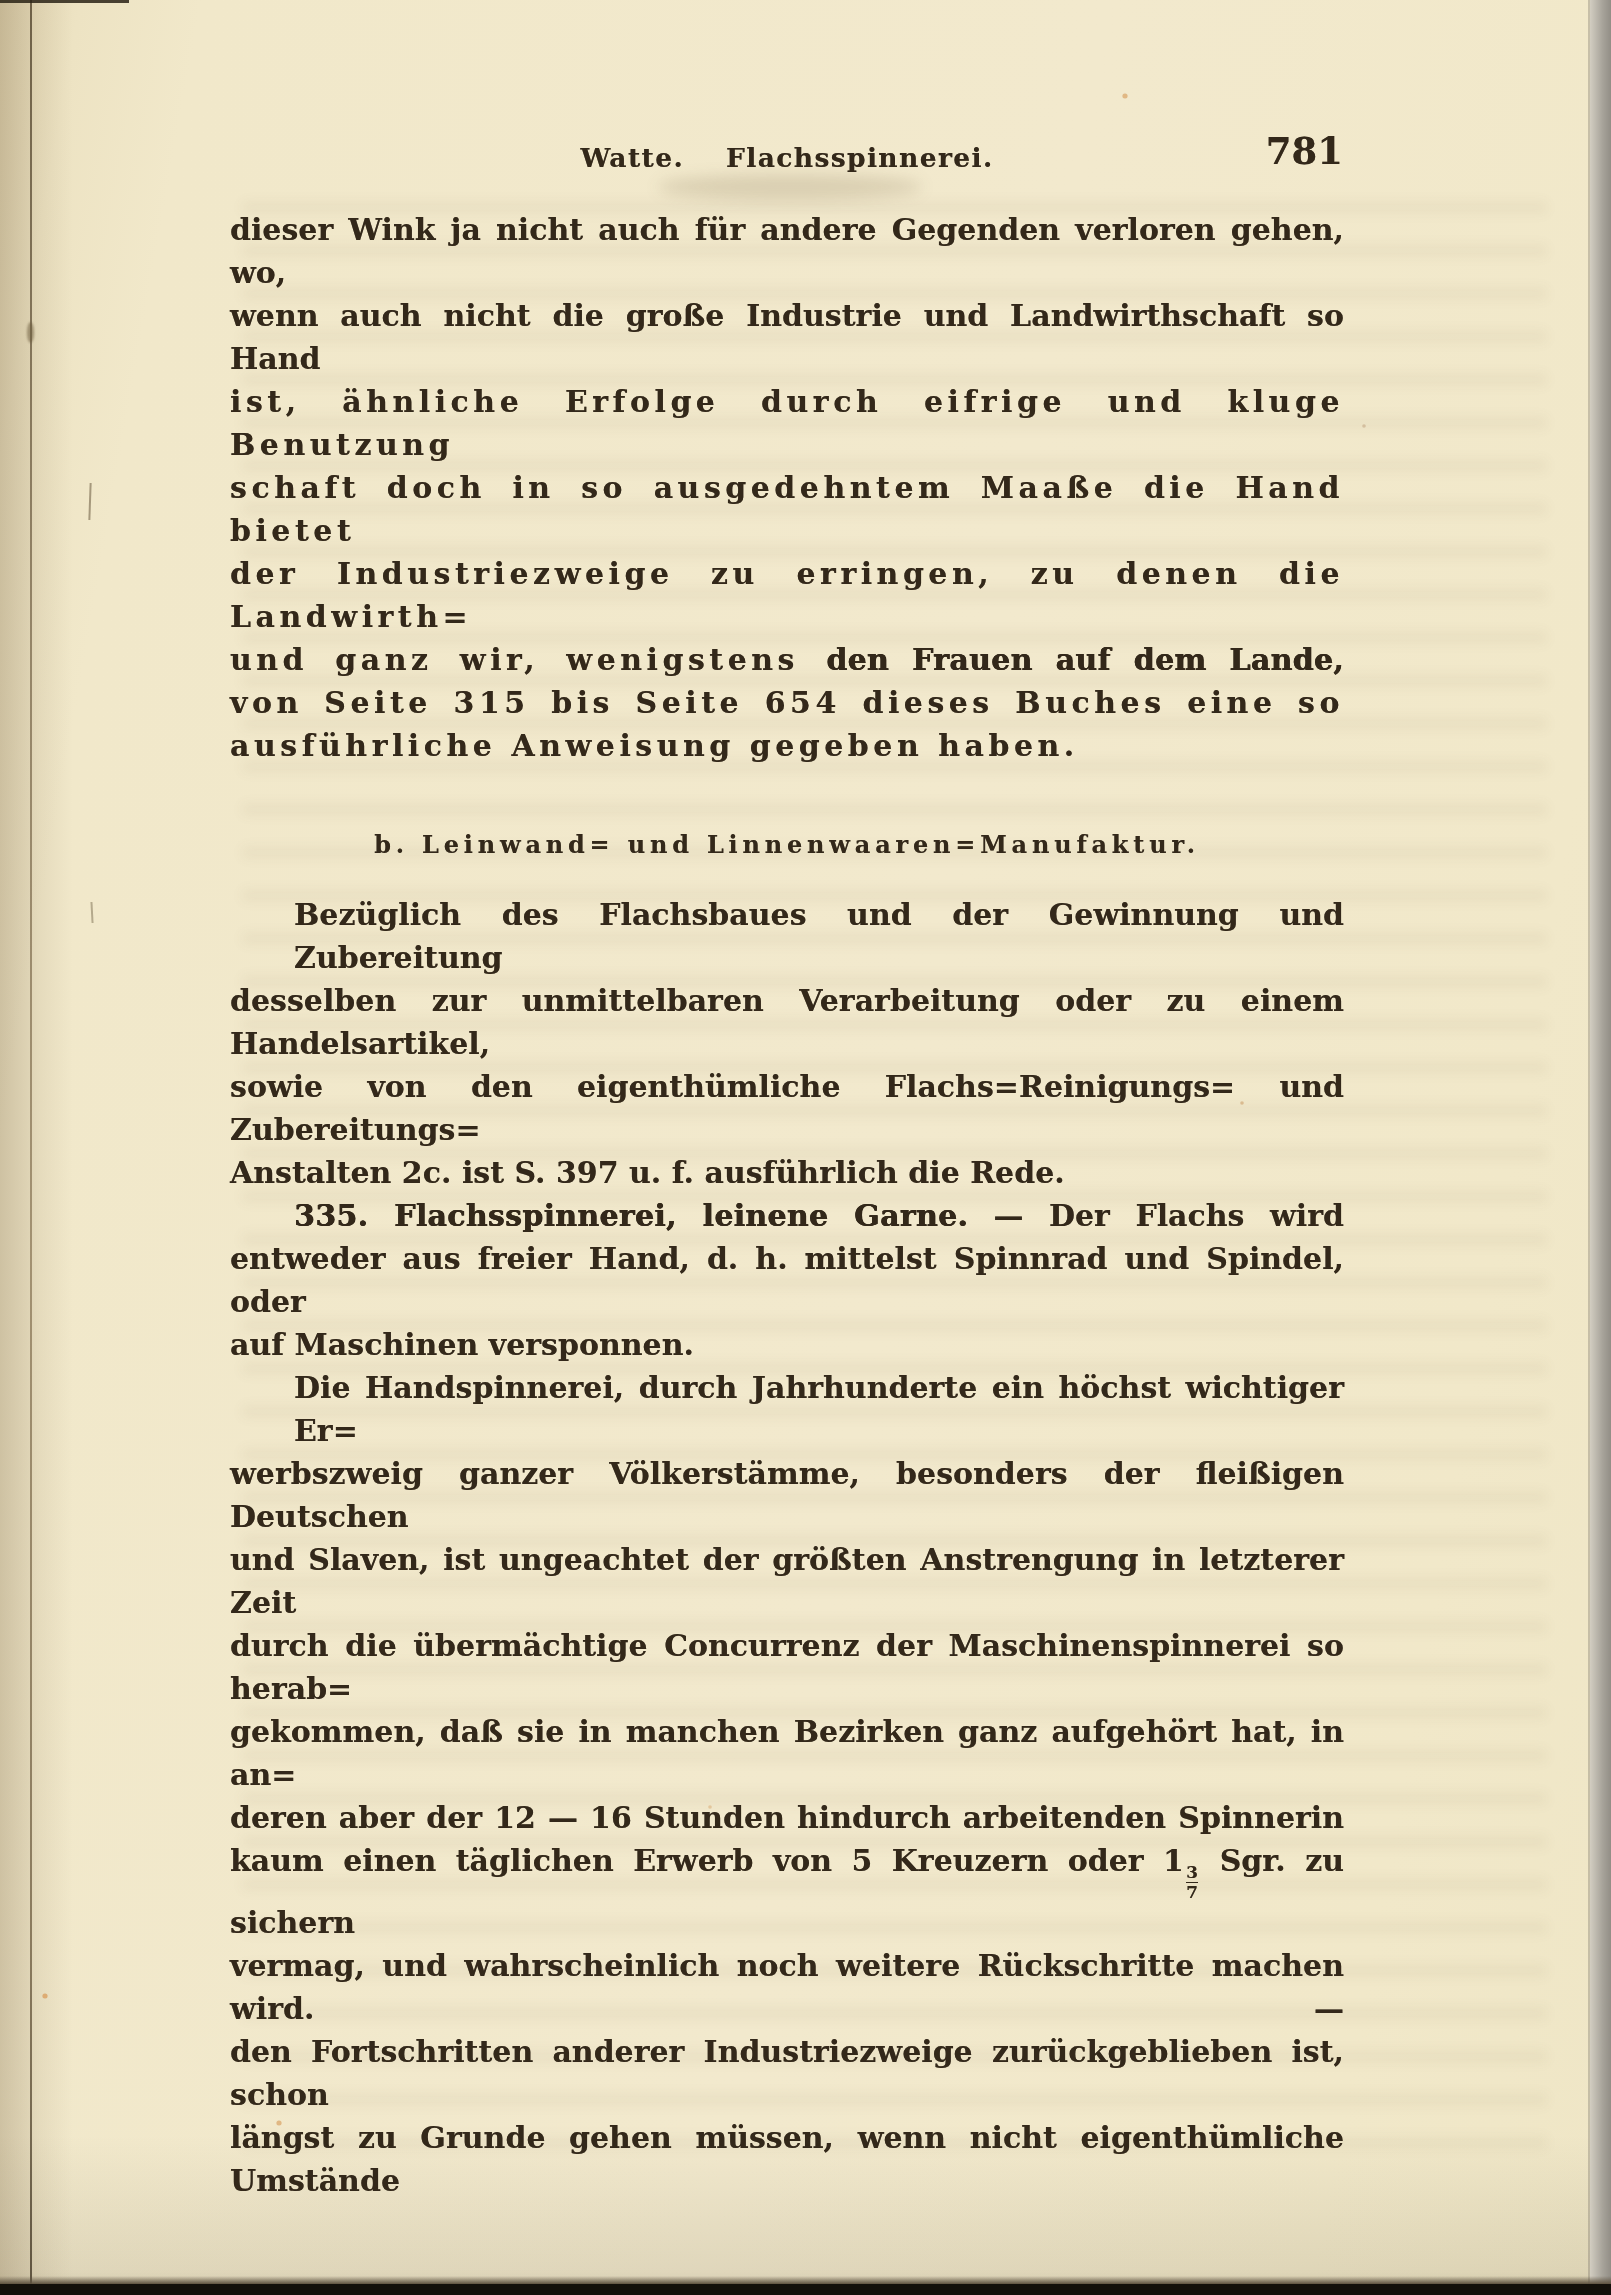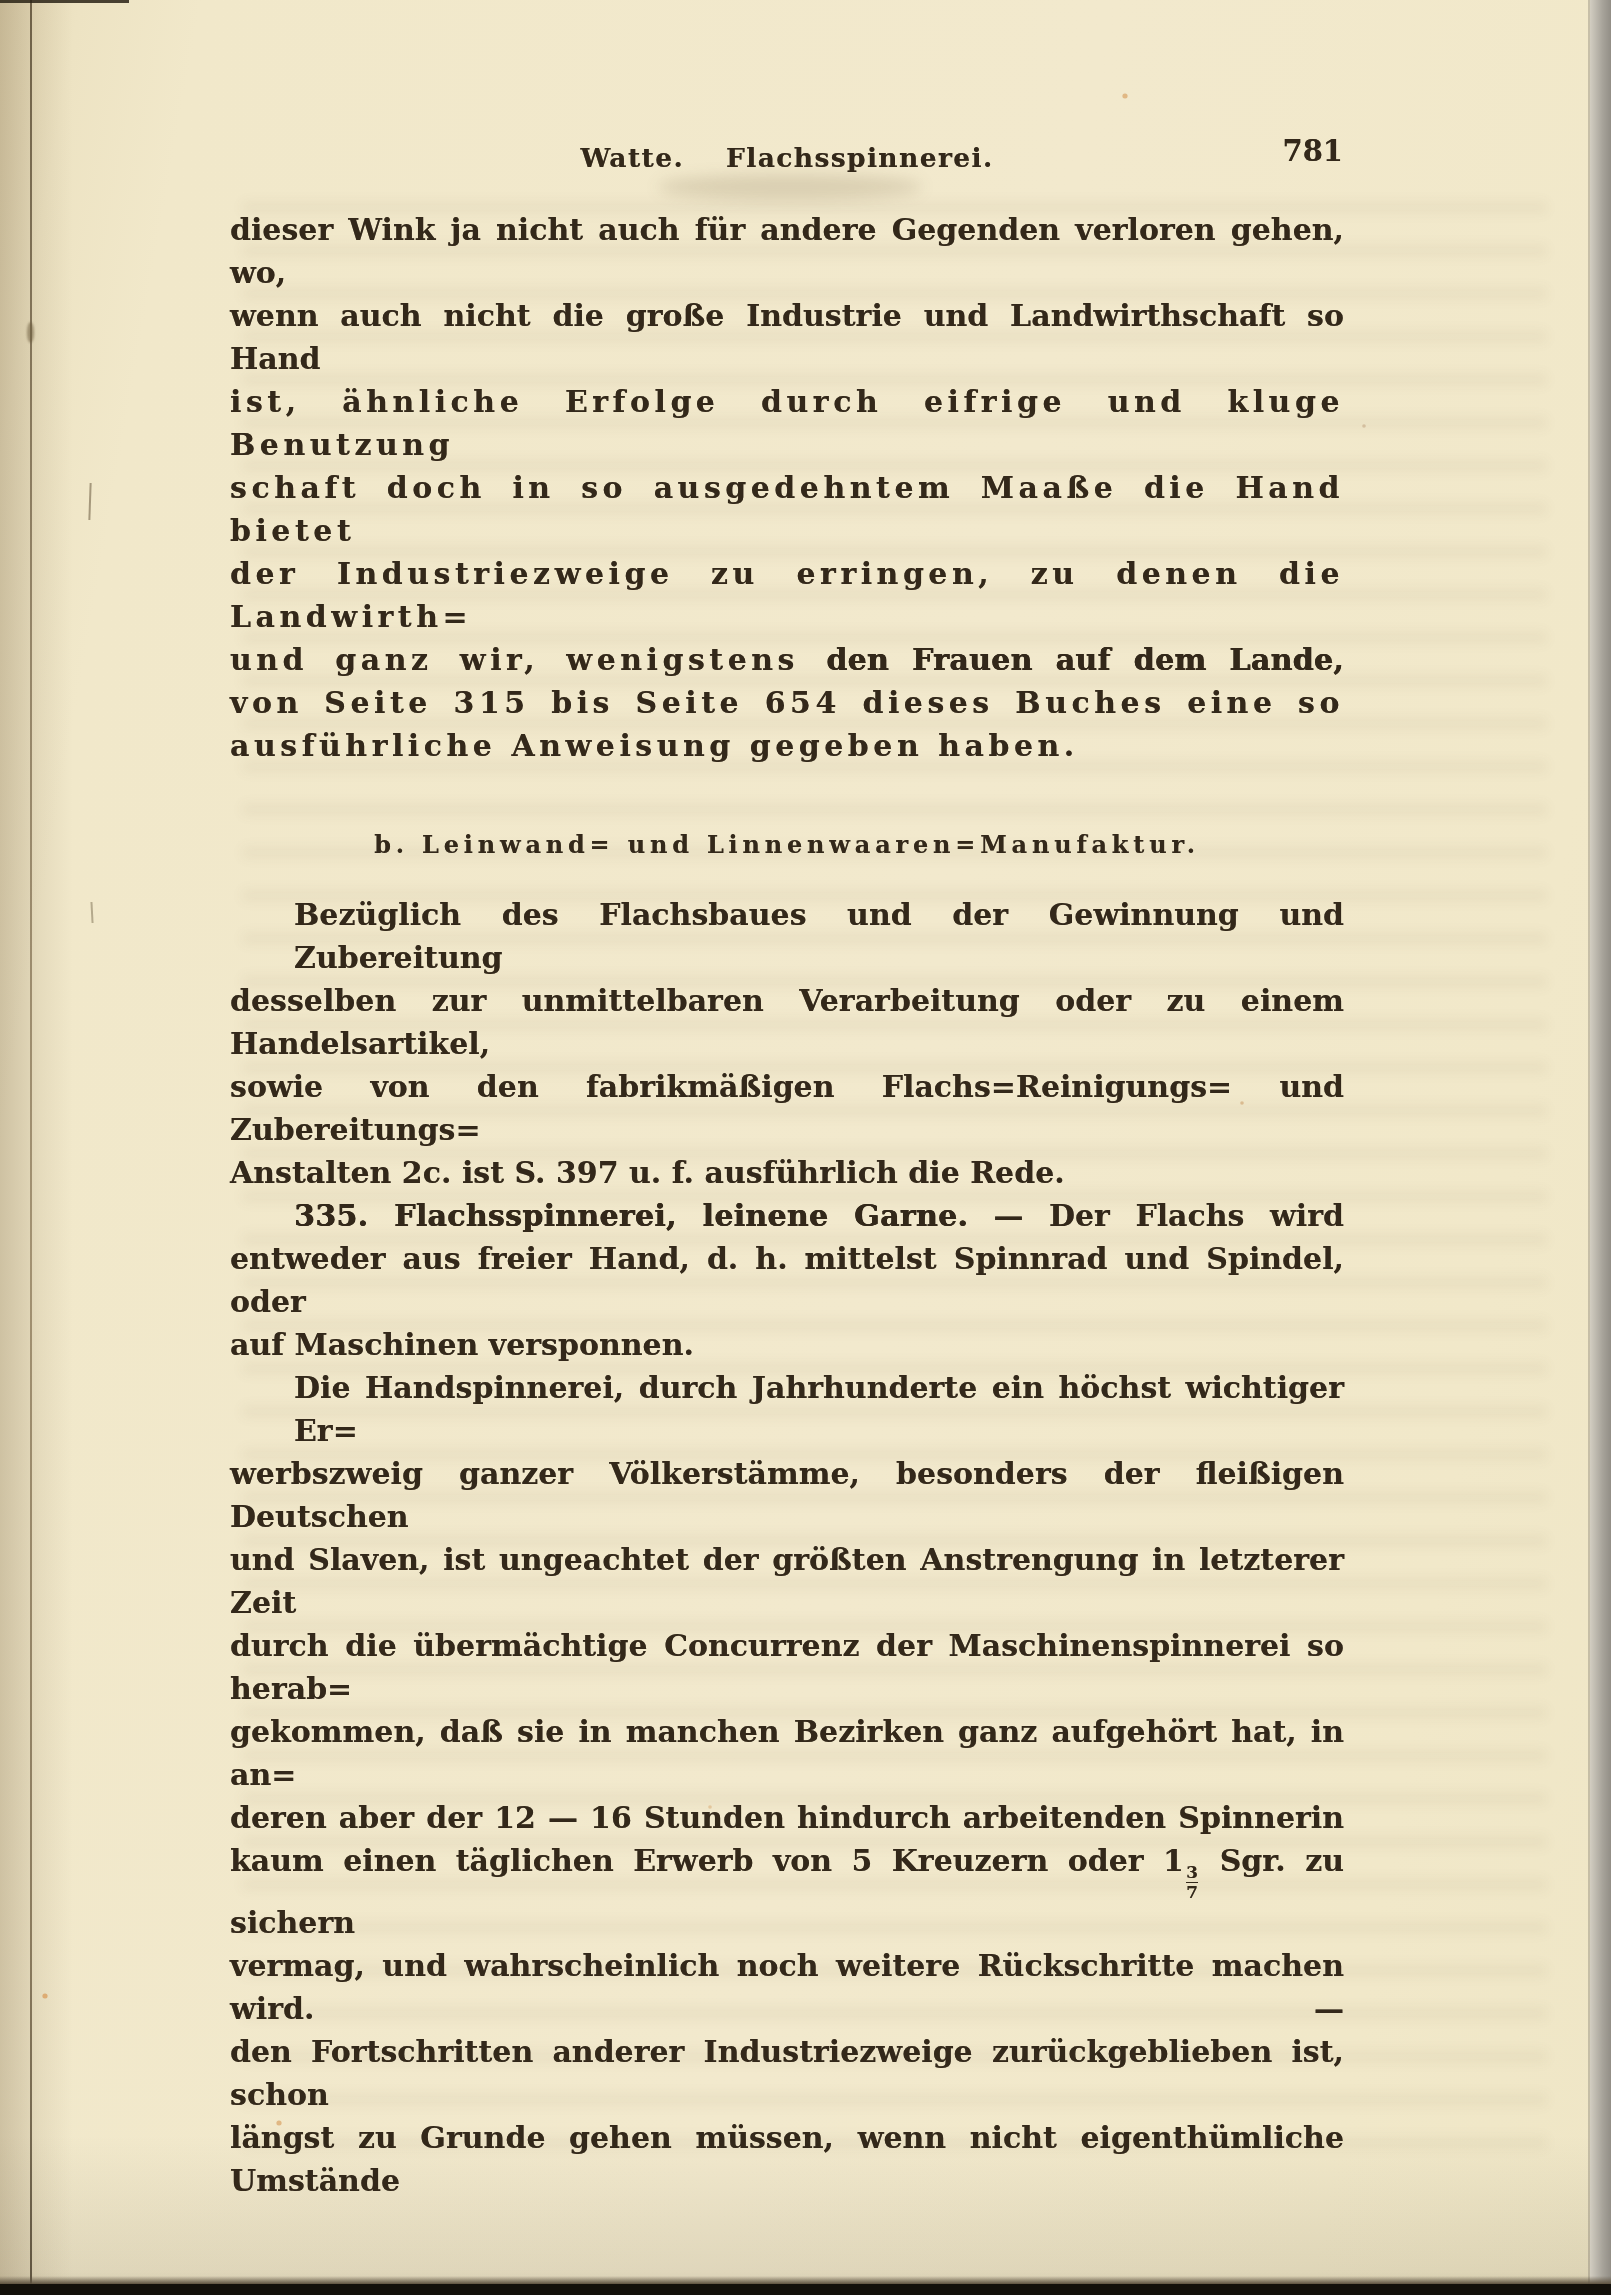--- a/index.html
+++ b/index.html
@@ -45,21 +45,21 @@
       1363px 425px 0 0.8px rgba(150,100,60,.28);}
   .mark1{position:absolute;left:89px;top:483px;width:2.4px;height:37px;
     background:rgba(90,74,48,.50);transform:rotate(2deg);}
   .mark2{position:absolute;left:91px;top:902px;width:2.4px;height:21px;
     background:rgba(90,74,48,.40);transform:rotate(-3deg);}
   
   .pageheader{position:absolute;left:230px;top:135px;width:1114px;
     text-align:center;font-size:26.6px;font-weight:bold;letter-spacing:.05em;line-height:45px;
     text-shadow:0 0 0.4px rgba(51,40,26,.6);}
   .pageheader .hgap{margin-left:42px;}
-  .pagenum{position:absolute;top:129px;right:268px;font-size:29px;font-weight:bold;line-height:45px;
+  .pagenum{position:absolute;top:129px;right:268px;font-size:37px;font-weight:bold;line-height:45px;
     text-shadow:0 0 0.4px rgba(51,40,26,.6);}
   
   .textblock{position:absolute;left:230px;top:208px;width:1114px;
     font-size:30px;font-weight:bold;line-height:43px;
     text-shadow:0 0 0.4px rgba(51,40,26,.55);}
   .line{text-align:justify;text-align-last:justify;}
   .line.last{text-align-last:left;}
   .line.indent{padding-left:64px;}
   .seg-g{letter-spacing:.15em;}
   .seg-b{letter-spacing:.01em;text-shadow:0.6px 0 0 currentColor, 0 0 0.5px rgba(51,40,26,.8);}
@@ -103,21 +103,21 @@
         <div class="line"><span class="seg-g">schaft doch in so ausgedehntem Maaße die Hand bietet</span></div>
         <div class="line"><span class="seg-g">der Industriezweige zu erringen, zu denen die Landwirth=</span></div>
         <div class="line"><span class="seg-g">und ganz wir, wenigstens </span><span class="seg-b">den Frauen auf dem Lande,</span></div>
         <div class="line"><span class="seg-g">von Seite 315 bis Seite 654 dieses Buches eine so</span></div>
         <div class="line last"><span class="seg-g">ausführliche Anweisung gegeben haben.</span></div>
       </div>
       <div class="bheading">b. Leinwand= und Linnenwaaren=Manufaktur.</div>
       <div class="para">
         <div class="line indent"><span class="seg-n">Bezüglich des Flachsbaues und der Gewinnung und Zubereitung</span></div>
         <div class="line"><span class="seg-n">desselben zur unmittelbaren Verarbeitung oder zu einem Handelsartikel,</span></div>
-        <div class="line"><span class="seg-n">sowie von den fabrikmäßigen Flachs=Reinigungs= und Zubereitungs=</span></div>
+        <div class="line"><span class="seg-n">sowie von den eigenthümliche Flachs=Reinigungs= und Zubereitungs=</span></div>
         <div class="line last"><span class="seg-n">Anstalten 2c. ist S. 397 u. f. ausführlich die Rede.</span></div>
       </div>
       <div class="para">
         <div class="line indent"><span class="seg-b">335. Flachsspinnerei, leinene Garne.</span><span class="seg-n"> — Der Flachs wird</span></div>
         <div class="line"><span class="seg-n">entweder aus freier Hand, d. h. mittelst Spinnrad und Spindel, oder</span></div>
         <div class="line last"><span class="seg-n">auf Maschinen versponnen.</span></div>
       </div>
       <div class="para">
         <div class="line indent"><span class="seg-n">Die Handspinnerei, durch Jahrhunderte ein höchst wichtiger Er=</span></div>
         <div class="line"><span class="seg-n">werbszweig ganzer Völkerstämme, besonders der fleißigen Deutschen</span></div>

